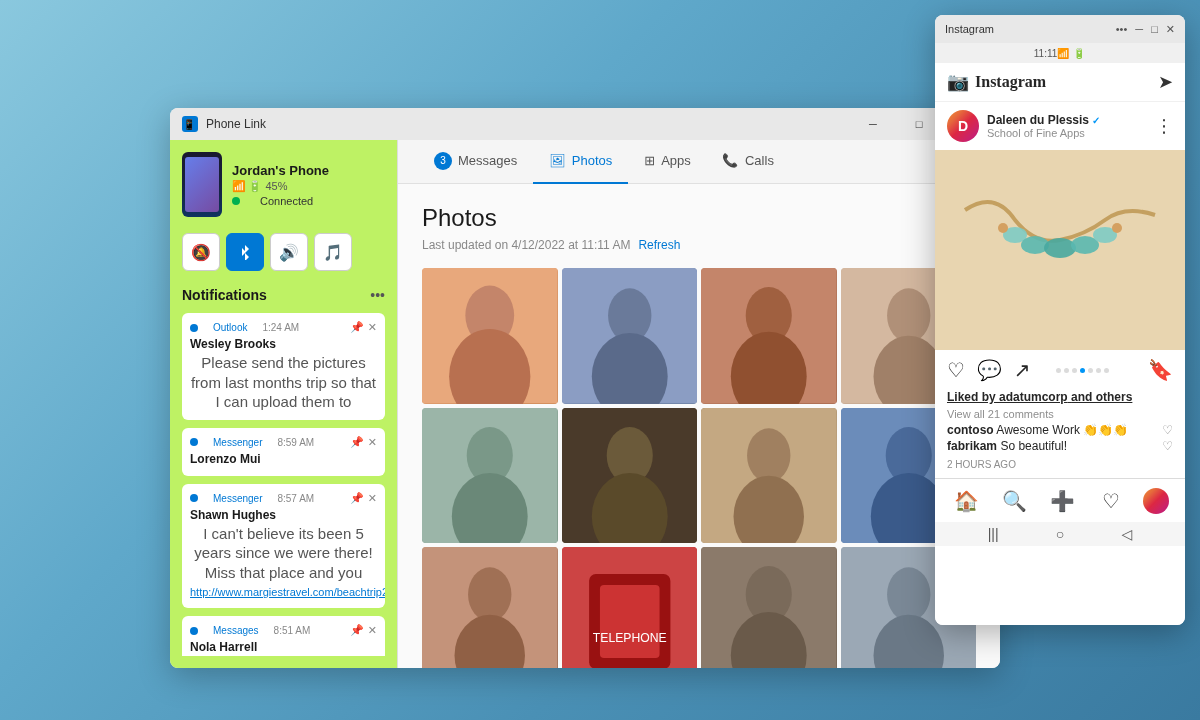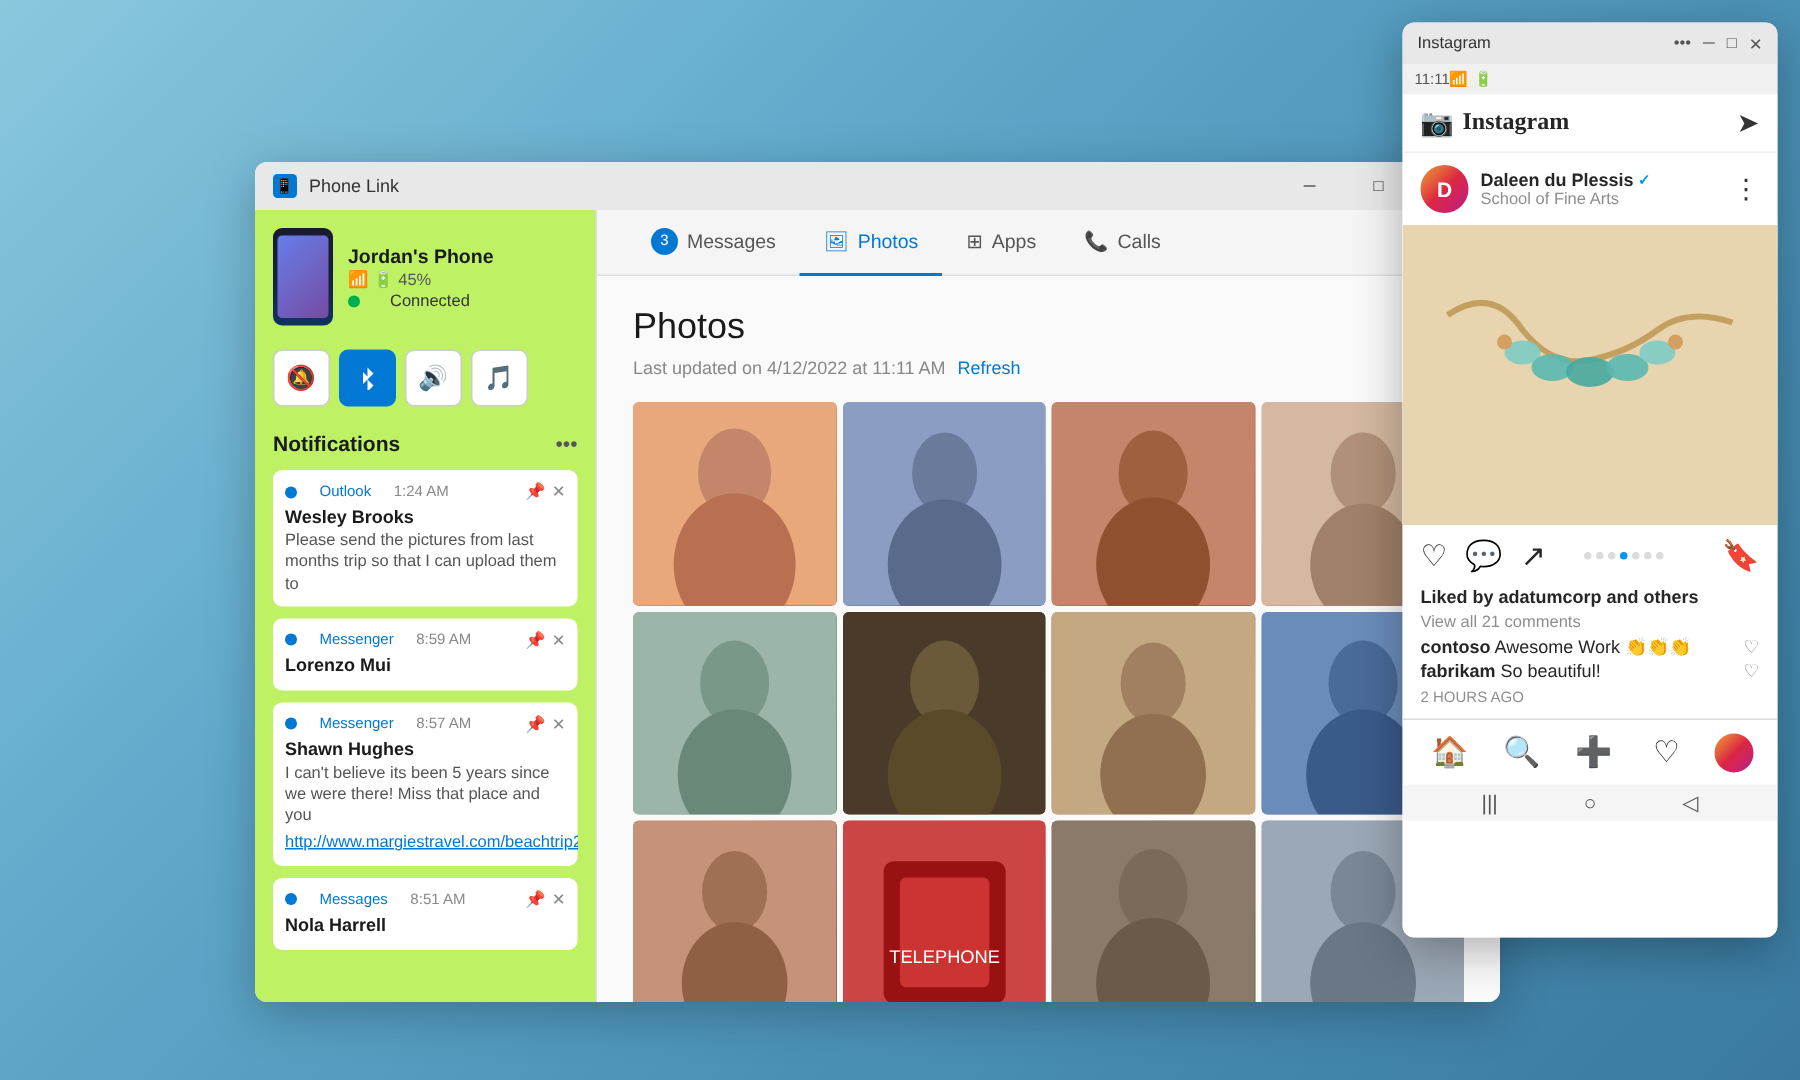--- a/index.html
+++ b/index.html
@@ -248,23 +248,24 @@
     }
 
     .notif-sender {
       font-size: 12px;
       font-weight: 600;
       color: #1a1a1a;
       margin-bottom: 2px;
     }
 
     .notif-text {
-      font-size: 11px;
+      font-size: 15px;
       color: #555;
       line-height: 1.3;
+      text-align: center;
     }
 
     .notif-link {
       color: #0078d4;
       font-size: 11px;
     }
 
     
     .main-area {
       flex: 1;
@@ -416,21 +417,21 @@
       cursor: pointer;
       background: none;
       border: none;
     }
 
     .ig-statusbar {
       height: 20px;
       background: #f0f0f0;
       display: flex;
       align-items: center;
-      justify-content: flex-start;
+      justify-content: center;
       padding: 0 8px;
       font-size: 10px;
       color: #555;
       flex-shrink: 0;
     }
 
     .ig-body {
       flex: 1;
       overflow-y: auto;
       display: flex;
@@ -573,20 +574,21 @@
       background: #dbdbdb;
     }
     .ig-dot.active { background: #0095f6; }
 
     .ig-likes {
       padding: 0 12px;
       font-size: 12px;
       font-weight: 600;
       color: #262626;
       margin-bottom: 4px;
+      text-decoration: underline;
     }
 
     .ig-caption {
       padding: 0 12px;
       font-size: 12px;
       color: #262626;
       line-height: 1.4;
       margin-bottom: 4px;
     }
 
@@ -955,21 +957,21 @@
       <span class="ig-send-icon">➤</span>
     </div>
 
     <div class="ig-post-header">
       <div class="ig-avatar">D</div>
       <div class="ig-post-user-info">
         <div class="ig-username">
           <span>Daleen du Plessis</span>
           <span class="ig-verified">✓</span>
         </div>
-        <div class="ig-sub">School of Fine Arts</div>
+        <div class="ig-sub">School of Fine Apps</div>
       </div>
       <span class="ig-more">⋮</span>
     </div>
 
     <div class="ig-post-image">
       <div class="necklace-visual">
         <svg viewBox="0 0 250 200" width="250" height="200">
           <rect width="250" height="200" fill="#e8d5b0"></rect>
 
           <path d="M30 60 Q60 40 80 70 Q100 95 125 90 Q150 85 170 70 Q190 55 220 65" stroke="#c4a060" stroke-width="4" fill="none"></path>

